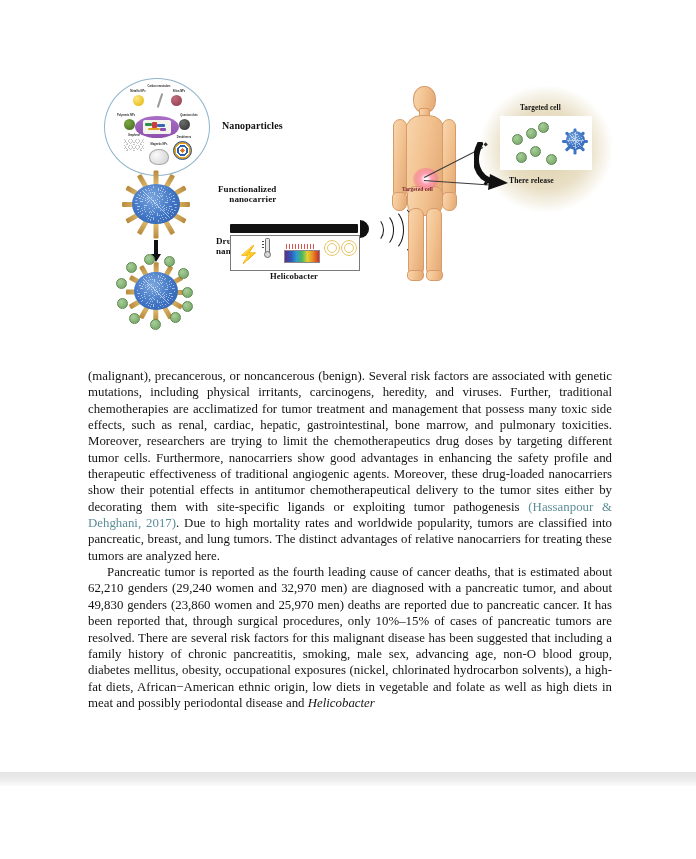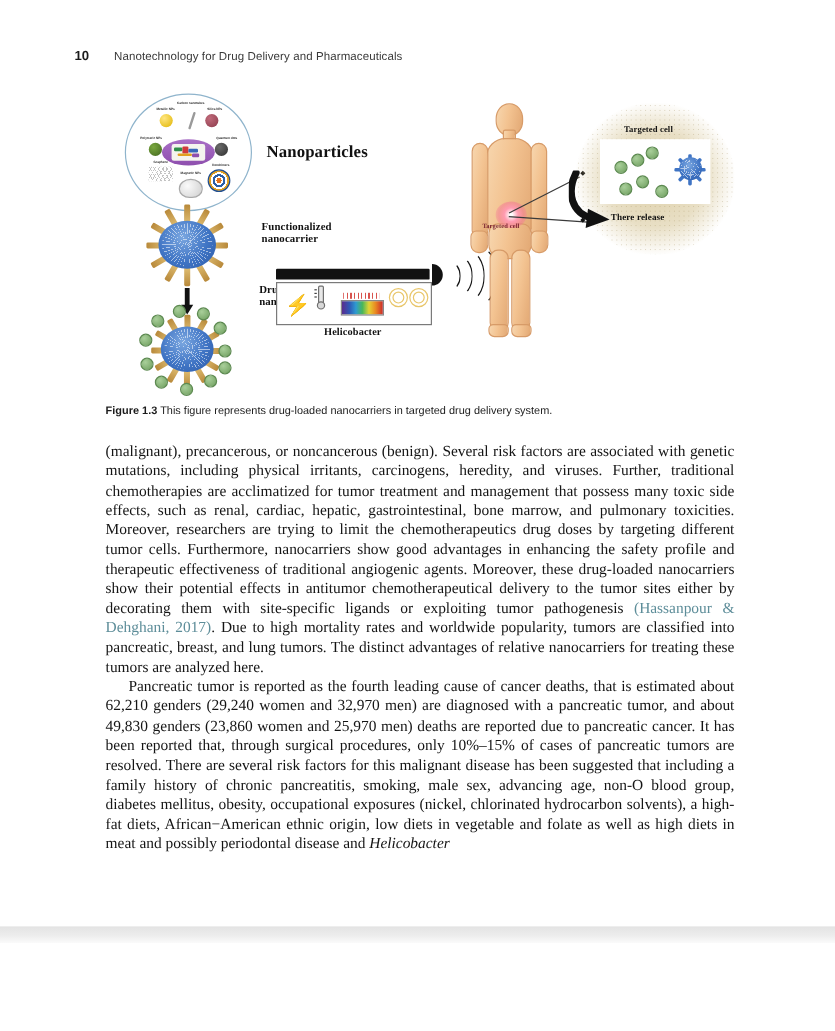--- a/index.html
+++ b/index.html
@@ -367,24 +367,20 @@
     left: 0; top: 786px;
     width: 696px; height: 73px;
     background: #ffffff;
   }
 </style>
 </head>
 <body>
 
 <div class="page">
 
-  <div class="runhead">
-    <span class="runhead-folio">10</span>
-    <span class="runhead-title">Nanotechnology for Drug Delivery and Pharmaceuticals</span>
-  </div>
 
   <div class="figure">
 
     <div class="np-oval">
       <div class="np-dot" style="left:28px;top:16px;width:11px;height:11px;background:radial-gradient(circle at 35% 32%,#ffe680,#e0b400);"></div>
       <div class="np-dot" style="left:66px;top:16px;width:11px;height:11px;background:radial-gradient(circle at 35% 32%,#c06a7a,#8c3b4c);"></div>
       <div class="np-dot" style="left:19px;top:40px;width:11px;height:11px;background:radial-gradient(circle at 35% 32%,#7aa83f,#41661f);"></div>
       <div class="np-dot" style="left:74px;top:40px;width:11px;height:11px;background:radial-gradient(circle at 35% 32%,#6b6b6b,#2e2e2e);"></div>
       <div class="np-rod"></div>
       <div class="np-graphene"></div>
@@ -402,42 +398,42 @@
       <div class="np-tinylabel" style="left:32px;top:6px;width:44px;">Carbon nanotubes</div>
       <div class="np-tinylabel" style="left:16px;top:11px;width:34px;">Metallic NPs</div>
       <div class="np-tinylabel" style="left:58px;top:11px;width:32px;">Silica NPs</div>
       <div class="np-tinylabel" style="left:4px;top:35px;width:34px;">Polymeric NPs</div>
       <div class="np-tinylabel" style="left:66px;top:35px;width:36px;">Quantum dots</div>
       <div class="np-tinylabel" style="left:12px;top:55px;width:34px;">Graphene</div>
       <div class="np-tinylabel" style="left:36px;top:64px;width:36px;">Magnetic NPs</div>
       <div class="np-tinylabel" style="left:62px;top:57px;width:34px;">Dendrimers</div>
     </div>
 
-    <div class="fig-label" style="left:134px;top:48px;font-size:14px;text-align:right;">Nanoparticles</div>
+    <div class="fig-label" style="left:134px;top:48px;font-size:10px;text-align:right;">Nanoparticles</div>
 
     <div class="arrow-stem" style="left:66px;top:104px;width:4px;height:18px;"></div>
     <div class="arrow-head" style="left:63px;top:120px;"></div>
 
     <div class="carrier" style="left:14px;top:96px;width:108px;height:70px;">
       <div class="spike" style="left:54px;top:34px;width:34px;height:5px;transform:rotate(0deg);"></div>
       <div class="spike" style="left:54px;top:34px;width:34px;height:5px;transform:rotate(30deg);"></div>
       <div class="spike" style="left:54px;top:34px;width:34px;height:5px;transform:rotate(60deg);"></div>
       <div class="spike" style="left:54px;top:34px;width:34px;height:5px;transform:rotate(90deg);"></div>
       <div class="spike" style="left:54px;top:34px;width:34px;height:5px;transform:rotate(120deg);"></div>
       <div class="spike" style="left:54px;top:34px;width:34px;height:5px;transform:rotate(150deg);"></div>
       <div class="spike" style="left:54px;top:34px;width:34px;height:5px;transform:rotate(180deg);"></div>
       <div class="spike" style="left:54px;top:34px;width:34px;height:5px;transform:rotate(210deg);"></div>
       <div class="spike" style="left:54px;top:34px;width:34px;height:5px;transform:rotate(240deg);"></div>
       <div class="spike" style="left:54px;top:34px;width:34px;height:5px;transform:rotate(270deg);"></div>
       <div class="spike" style="left:54px;top:34px;width:34px;height:5px;transform:rotate(300deg);"></div>
       <div class="spike" style="left:54px;top:34px;width:34px;height:5px;transform:rotate(330deg);"></div>
       <div class="core" style="left:30px;top:16px;width:48px;height:40px;"></div>
     </div>
 
-    <div class="fig-label" style="left:130px;top:112px;font-size:9px;">
+    <div class="fig-label" style="left:130px;top:112px;font-size:9px;text-align:right;">
       <span>Functionalized</span><br>
       <span>nanocarrier</span>
     </div>
 
     <div class="arrow-stem" style="left:66px;top:168px;width:4px;height:16px;"></div>
     <div class="arrow-head" style="left:63px;top:182px;"></div>
 
     <div class="carrier" style="left:8px;top:182px;width:120px;height:76px;">
       <div class="spike" style="left:60px;top:36px;width:30px;height:4.6px;transform:rotate(0deg);"></div>
       <div class="spike" style="left:60px;top:36px;width:30px;height:4.6px;transform:rotate(30deg);"></div>
@@ -540,24 +536,20 @@
 
     <div class="fig-label" style="left:432px;top:32px;font-size:7.2px;">Targeted cell</div>
     <div class="fig-label" style="left:421px;top:105px;font-size:7.6px;">There release</div>
 
     <svg class="curve-arrow" width="52" height="48" viewBox="0 0 52 48">
       <path d="M6 2 C -2 18, 2 36, 20 40" fill="none" stroke="#111" stroke-width="6" stroke-linecap="round"></path>
       <polygon points="16,32 34,41 14,48" fill="#111"></polygon>
     </svg>
   </div>
 
-  <div class="caption">
-    <b>Figure 1.3</b>
-    <span>This figure represents drug-loaded nanocarriers in targeted drug delivery system.</span>
-  </div>
 
   <div class="body-copy">
     <p><span>(malignant), precancerous, or noncancerous (benign). Several risk factors are associated with genetic mutations, including physical irritants, carcinogens, heredity, and viruses. Further, traditional chemotherapies are acclimatized for tumor treatment and management that possess many toxic side effects, such as renal, cardiac, hepatic, gastrointestinal, bone marrow, and pulmonary toxicities. Moreover, researchers are trying to limit the chemotherapeutics drug doses by targeting different tumor cells. Furthermore, nanocarriers show good advantages in enhancing the safety profile and therapeutic effectiveness of traditional angiogenic agents. Moreover, these drug-loaded nanocarriers show their potential effects in antitumor chemotherapeutical delivery to the tumor sites either by decorating them with site-specific ligands or exploiting tumor pathogenesis </span><span class="cite">(Hassanpour &amp; Dehghani, 2017)</span><span>. Due to high mortality rates and worldwide popularity, tumors are classified into pancreatic, breast, and lung tumors. The distinct advantages of relative nanocarriers for treating these tumors are analyzed here.</span></p>
     <p class="indent"><span>Pancreatic tumor is reported as the fourth leading cause of cancer deaths, that is estimated about 62,210 genders (29,240 women and 32,970 men) are diagnosed with a pancreatic tumor, and about 49,830 genders (23,860 women and 25,970 men) deaths are reported due to pancreatic cancer. It has been reported that, through surgical procedures, only 10%‒15% of cases of pancreatic tumors are resolved. There are several risk factors for this malignant disease has been suggested that including a family history of chronic pancreatitis, smoking, male sex, advancing age, non-O blood group, diabetes mellitus, obesity, occupational exposures (nickel, chlorinated hydrocarbon solvents), a high-fat diets, African−American ethnic origin, low diets in vegetable and folate as well as high diets in meat and possibly periodontal disease and </span><span class="ital">Helicobacter</span></p>
   </div>
 </div>
 
 <div class="footer-band"></div>
 <div class="footer">
   

